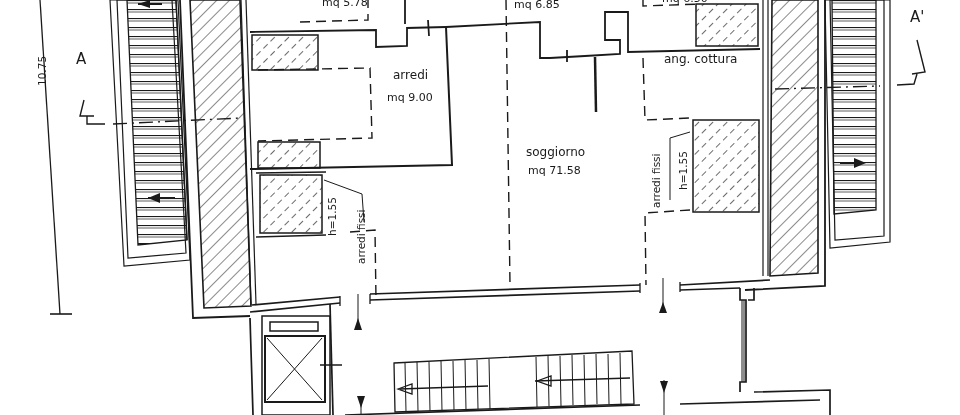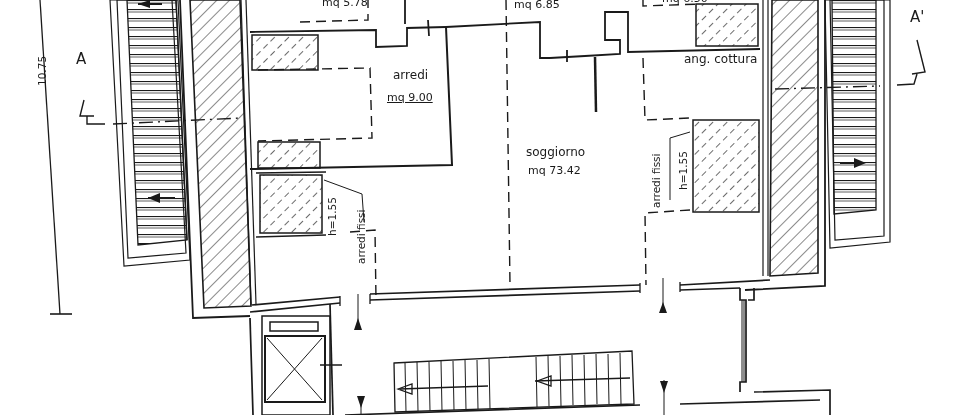--- a/index.html
+++ b/index.html
@@ -195,26 +195,26 @@
       <line x1="680" y1="282" x2="680" y2="292"></line>
     </g>
   </g>
 </svg>
 
 <div class="lbl room-area" style="left:322px; top:-4px;">mq 5.78</div>
 <div class="lbl room-area" style="left:514px; top:-2px;">mq 6.85</div>
 <div class="lbl room-area" style="left:662px; top:-8px;">mq 6.50</div>
 
 <div class="lbl room-name" style="left:393px; top:68px;">arredi</div>
-<div class="lbl room-area" style="left:387px; top:91px;text-decoration:underline;">mq 9.00</div>
+<div class="lbl room-area" style="left:387px; top:91px;">mq 9.00</div>
 
 <div class="lbl room-name" style="left:526px; top:145px;">soggiorno</div>
-<div class="lbl room-area" style="left:528px; top:164px;">mq 73.42</div>
-
-<div class="lbl room-name" style="left:684px; top:52px;">ang. cottura</div>
+<div class="lbl room-area" style="left:528px; top:164px;">mq 71.58</div>
+
+<div class="lbl room-name" style="left:664px; top:52px;">ang. cottura</div>
 
 <div class="lbl small vert" style="left:326px; top:236px;">h=1.55</div>
 <div class="lbl small vert" style="left:355px; top:264px;">arredi fissi</div>
 
 <div class="lbl small vert" style="left:650px; top:208px;">arredi fissi</div>
 <div class="lbl small vert" style="left:677px; top:190px;">h=1.55</div>
 
 <div class="lbl small vert" style="left:36px; top:86px;">10.75</div>
 
 <div class="lbl section-letter" style="left:76px; top:50px;">A</div>

